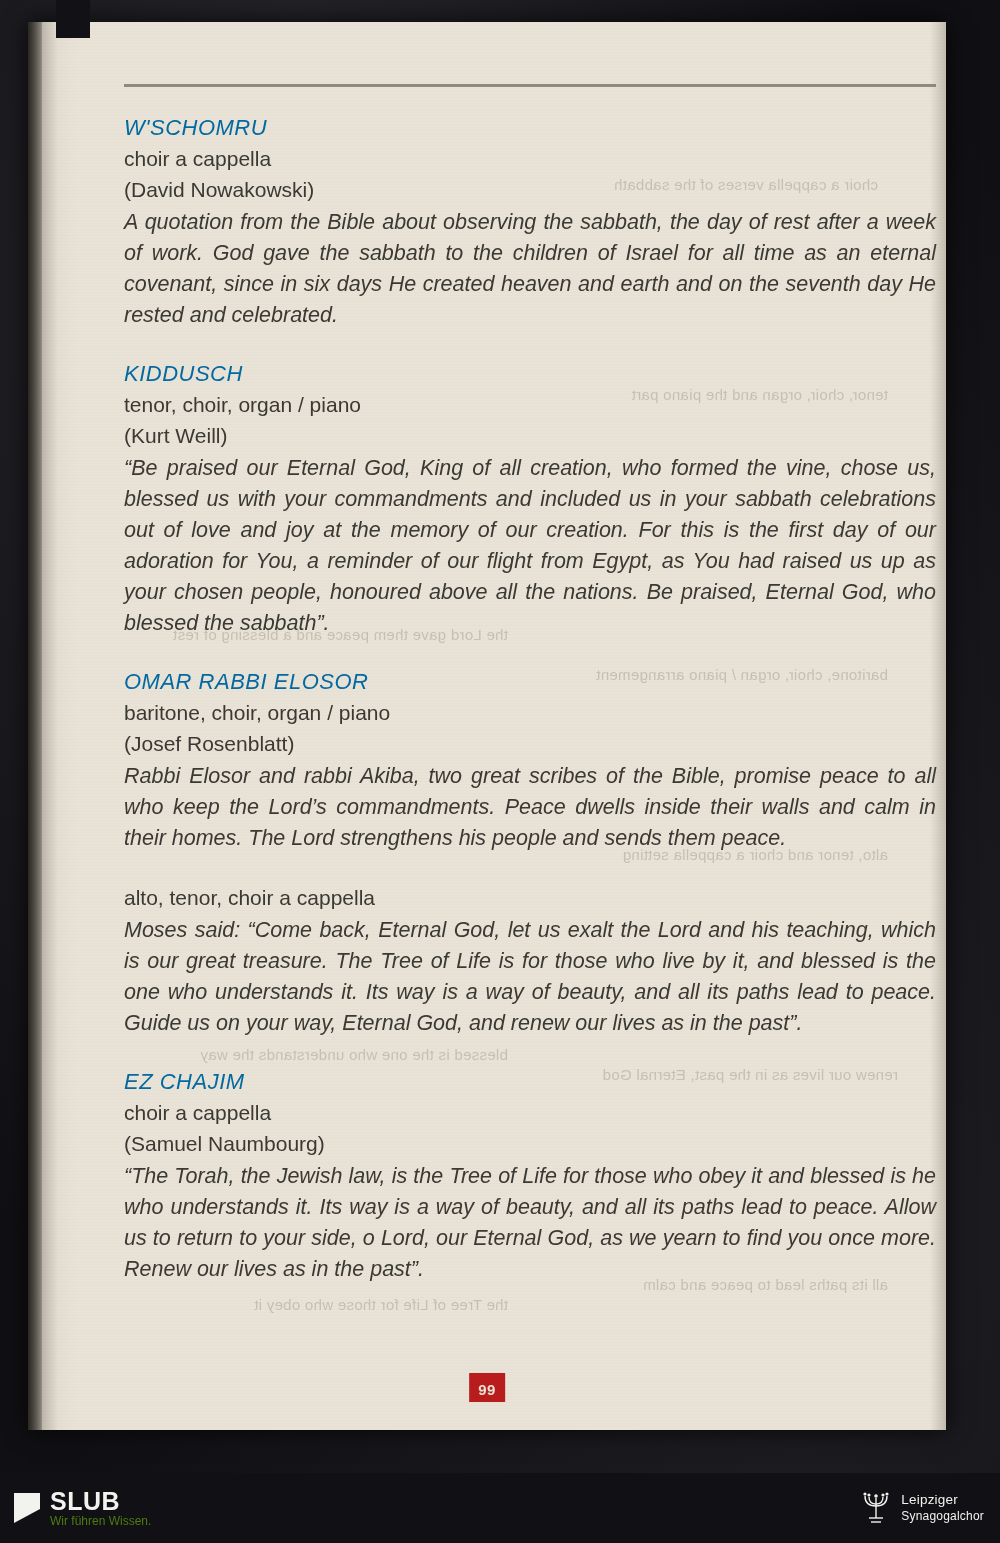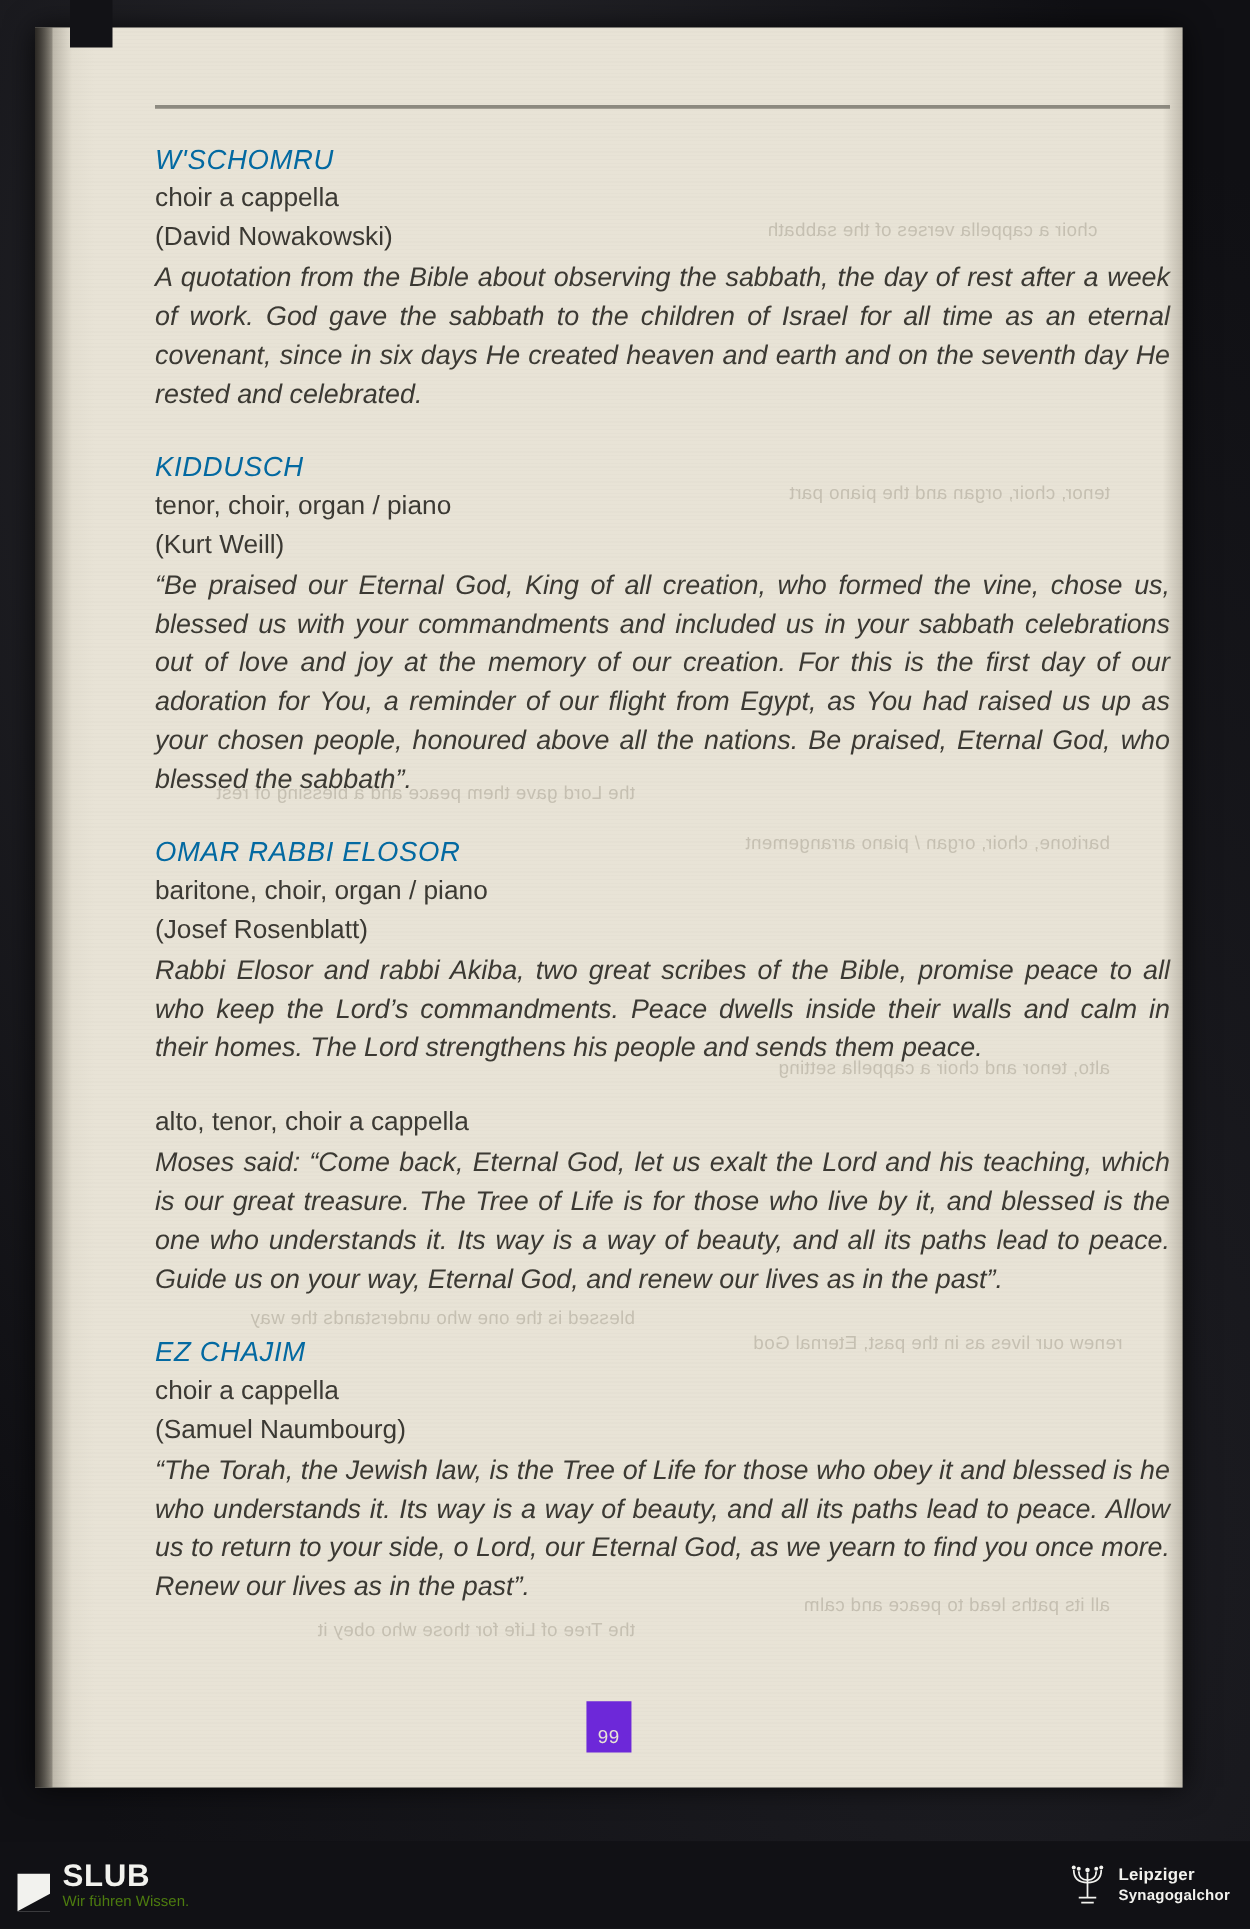--- a/index.html
+++ b/index.html
@@ -154,42 +154,42 @@
     text-align: justify;
     margin-top: 2px;
   }
 
   
   .folio {
     position: absolute;
     left: 50%;
     transform: translateX(-50%);
     bottom: 28px;
-    background: #6d28d9;
+    background: #b91c1c;
     color: #e8e3d6;
     font-size: 15px;
-    font-weight: normal;
-    padding: 20px 9px 4px;
+    font-weight: bold;
+    padding: 8px 9px 4px;
     letter-spacing: 0.5px;
   }
 
   
   .footer {
     position: absolute;
     left: 0;
     bottom: 0;
     width: 1000px;
     height: 70px;
     background: #111115;
     display: flex;
     align-items: center;
   }
   .slub {
     display: flex;
-    align-items: flex-end;
+    align-items: center;
     margin-left: 14px;
   }
   .slub-mark {
     width: 26px;
     height: 30px;
     background: #f2f2ee;
     position: relative;
     margin-right: 10px;
   }
   .slub-mark::after {
@@ -218,21 +218,20 @@
     align-items: center;
   }
   .choir-icon {
     margin-right: 8px;
   }
   .choir-text {
     color: #f2f2ee;
     font-size: 13.5px;
     line-height: 16px;
     letter-spacing: 0.2px;
-    font-weight: bold;
   }
   .choir-text .line2 { font-size: 12px; }
 </style>
 </head>
 <body>
 
 <div class="scan-bg"></div>
 
 <div class="book">
   <div class="grain"></div>

